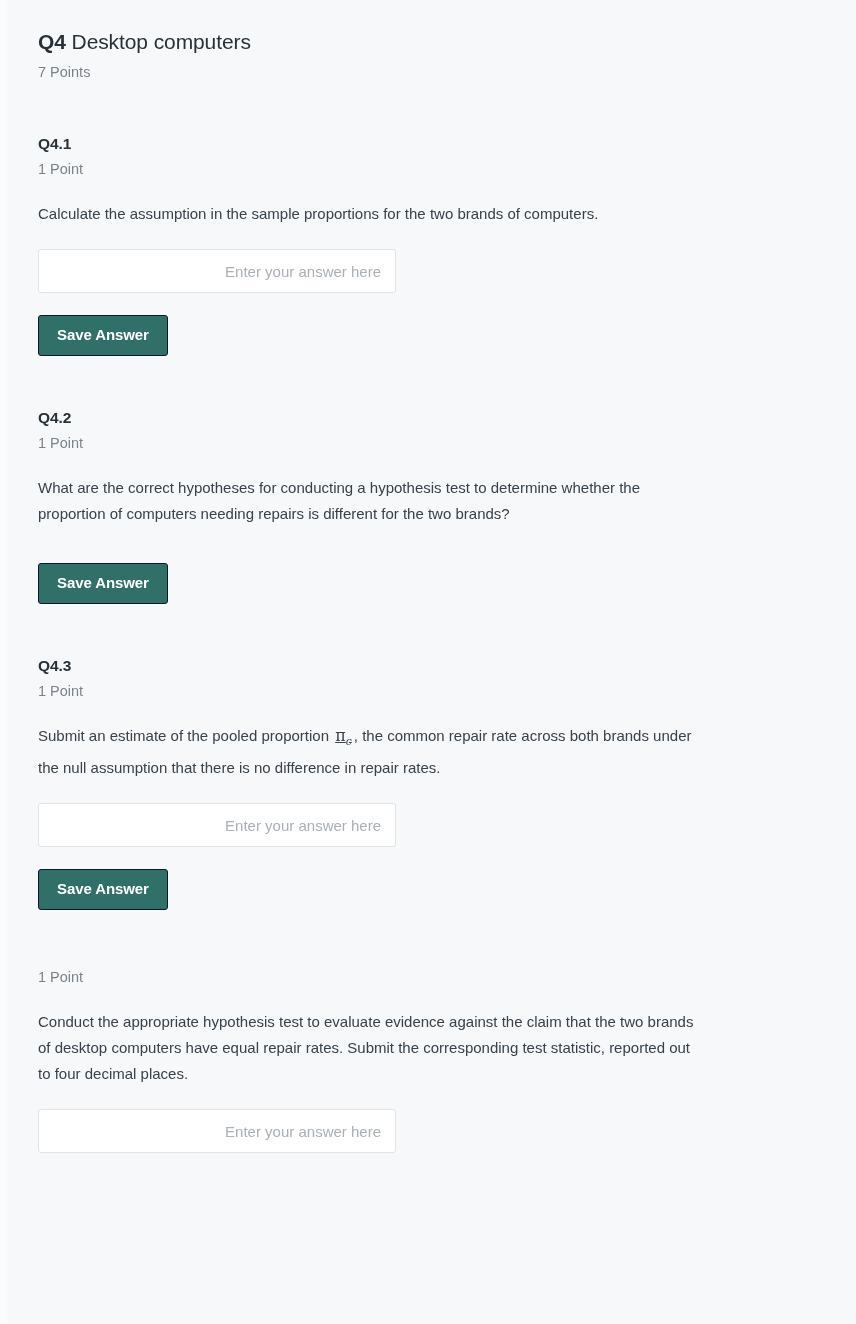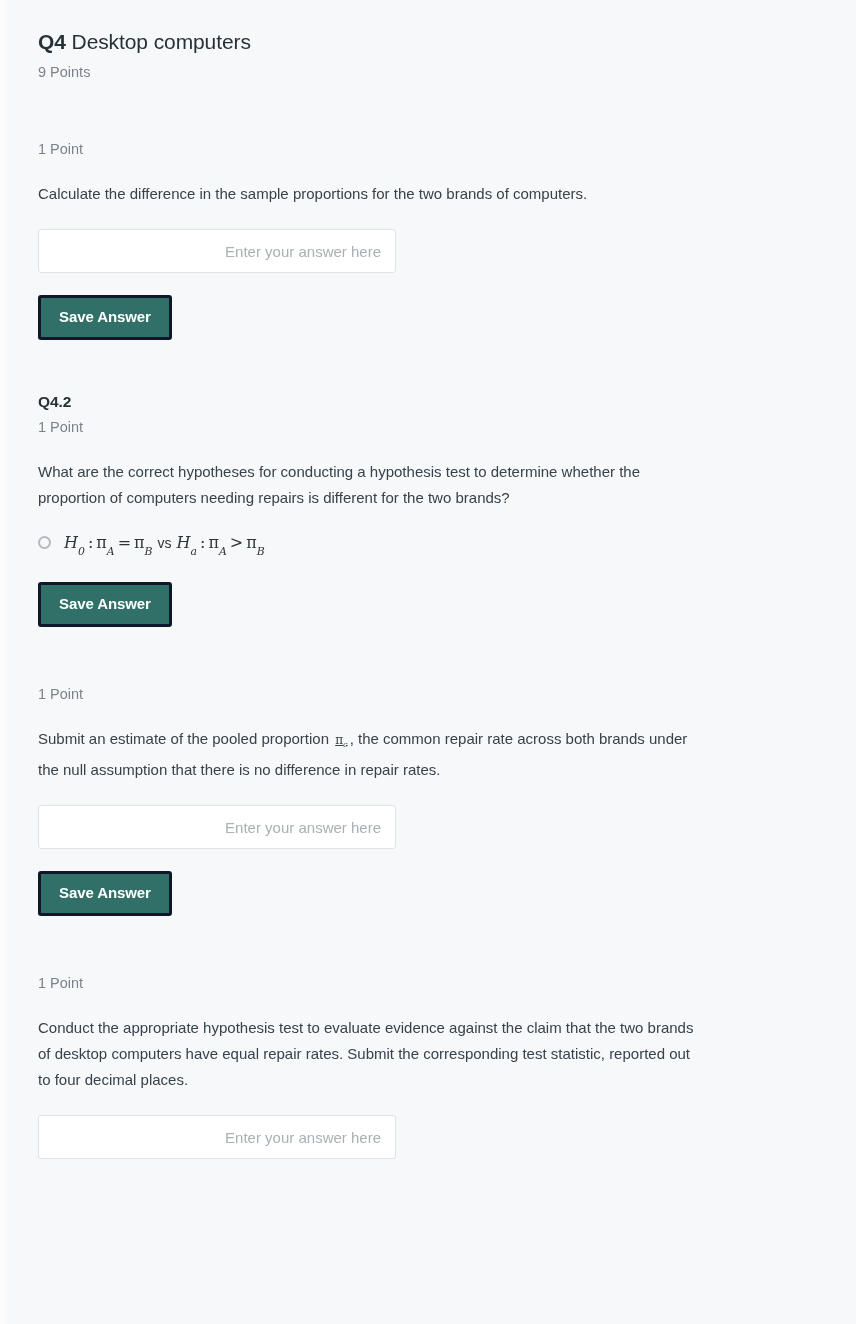--- a/index.html
+++ b/index.html
@@ -109,21 +109,21 @@
     line-height: 0;
     position: relative;
     bottom: -0.28em;
   }
   .math .pi {
     font-style: normal;
     font-family: "DejaVu Serif", serif;
   }
   .inline-math {
     font-family: "DejaVu Serif", serif;
-    font-size: 12px;
+    font-size: 16px;
     padding: 0 2px;
     text-decoration: underline;
   }
   .inline-math sub {
     font-size: 0.68em;
     font-style: italic;
   }
 
   
   .answer-input {
@@ -144,21 +144,21 @@
   }
   .answer-input::placeholder {
     color: #a9b0b6;
   }
 
   
   .save-btn {
     margin-top: 22px;
     display: inline-block;
     background: #317068;
-    border: 3px solid #0f172a;
+    border: 1px solid #0f172a;
     border-radius: 3px;
     color: #ffffff;
     font-family: "Liberation Sans", sans-serif;
     font-size: 15px;
     font-weight: 700;
     letter-spacing: -0.1px;
     padding: 10px 18px 11px 18px;
     line-height: 18px;
     cursor: pointer;
   }
@@ -185,46 +185,44 @@
   }
 </style>
 </head>
 <body>
 
 <div class="page">
   <div class="left-edge"></div>
 
   <div class="q-header">
     <div class="q-title"><span class="q-num">Q4</span> <span>Desktop computers</span></div>
-    <div class="q-points">9 Points</div>
-  </div>
-
-  <div class="subq">
-    <div class="subq-points">1 Point</div>
-    <div class="subq-text">Calculate the difference in the sample proportions for the two brands of computers.</div>
+    <div class="q-points">7 Points</div>
+  </div>
+
+  <div class="subq">
+    <div class="subq-title">Q4.1</div>
+    <div class="subq-points">1 Point</div>
+    <div class="subq-text">Calculate the assumption in the sample proportions for the two brands of computers.</div>
     <input class="answer-input" type="text" placeholder="Enter your answer here" style="">
     <button class="save-btn">Save Answer</button>
   </div>
 
   <div class="subq">
     <div class="subq-title">Q4.2</div>
     <div class="subq-points">1 Point</div>
     <div class="subq-text">What are the correct hypotheses for conducting a hypothesis test to determine whether the proportion of computers needing repairs is different for the two brands?</div>
 
     <div class="options">
-      <div class="option-row">
-        <span class="radio"></span>
-        <span class="math"><i>H</i><sub>0</sub><span class="op">:</span><span class="pi">π</span><sub>A</sub><span class="op">=</span><span class="pi">π</span><sub>B</sub><span class="vs">vs</span><i>H</i><sub>a</sub><span class="op">:</span><span class="pi">π</span><sub>A</sub><span class="op">&gt;</span><span class="pi">π</span><sub>B</sub></span>
-      </div>
     </div>
 
     <button class="save-btn">Save Answer</button>
   </div>
 
   <div class="subq">
+    <div class="subq-title">Q4.3</div>
     <div class="subq-points">1 Point</div>
     <div class="subq-text"><span>Submit an estimate of the pooled proportion </span><span class="inline-math"><span>π</span><sub>c</sub></span><span>, the common repair rate across both brands under the null assumption that there is no difference in repair rates.</span></div>
     <input class="answer-input" type="text" placeholder="Enter your answer here" style="">
     <button class="save-btn">Save Answer</button>
   </div>
 
   <div class="subq">
     <div class="subq-points">1 Point</div>
     <div class="subq-text">Conduct the appropriate hypothesis test to evaluate evidence against the claim that the two brands of desktop computers have equal repair rates. Submit the corresponding test statistic, reported out to four decimal places.</div>
     <input class="answer-input" type="text" placeholder="Enter your answer here" style="">

